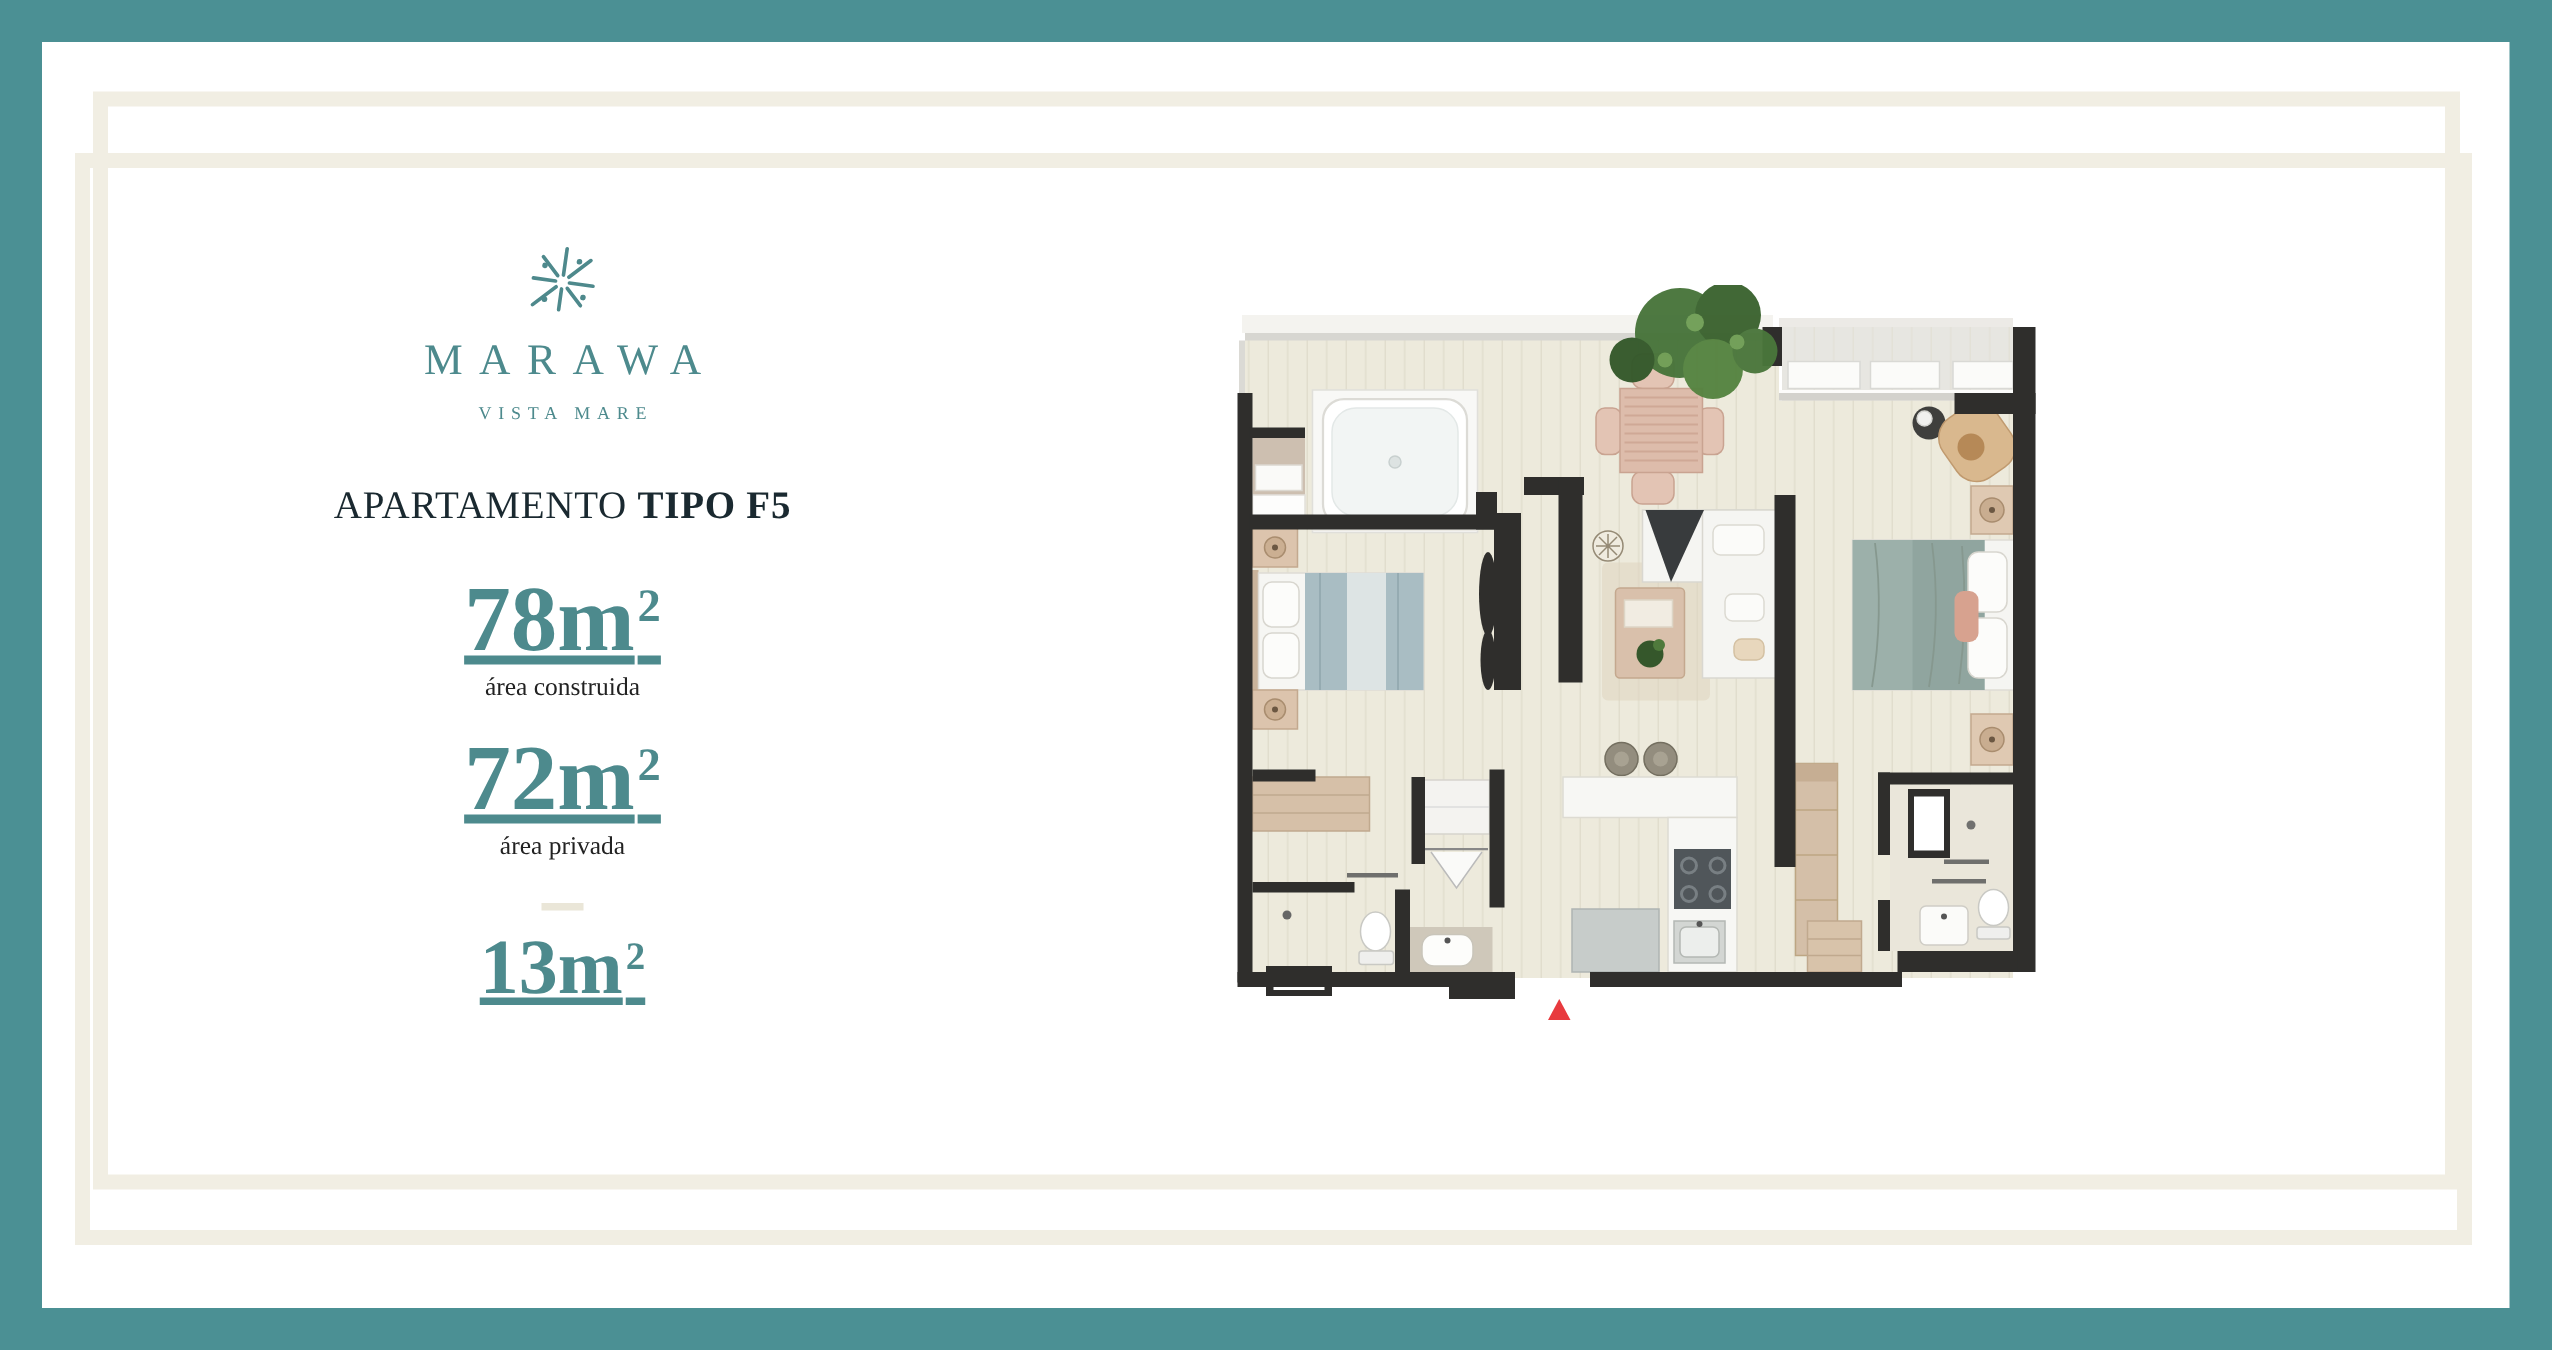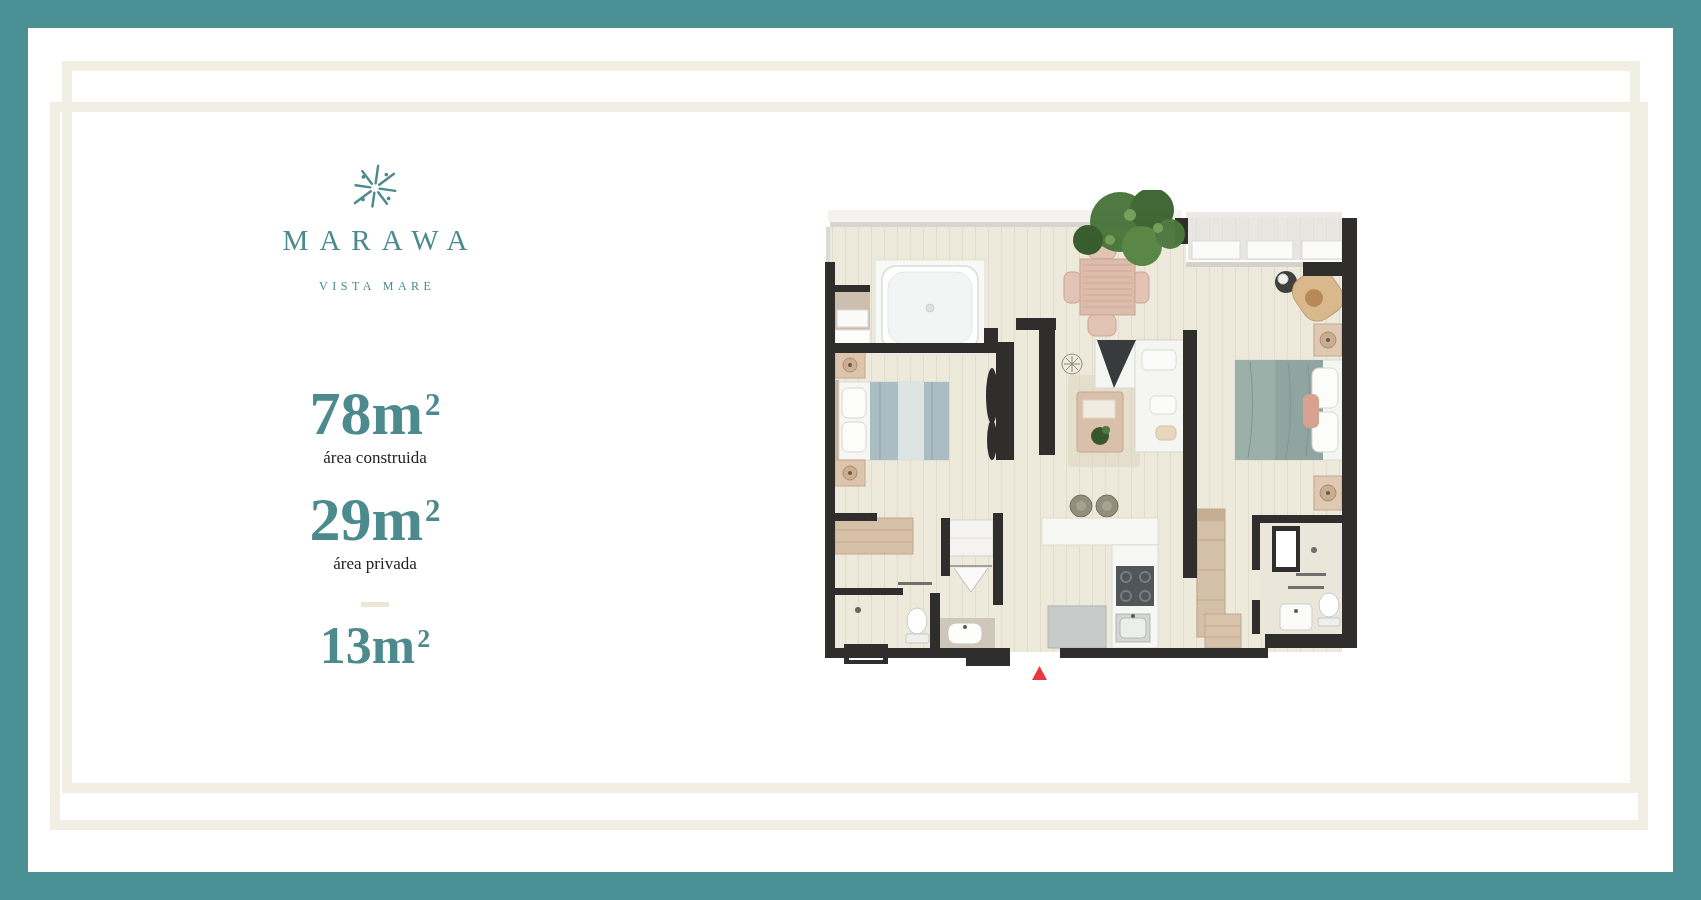--- a/index.html
+++ b/index.html
@@ -18,27 +18,27 @@
   .deco-frame{position:absolute;border:10px solid var(--frame);box-sizing:border-box;}
   .frame-a{left:62px;top:61px;width:1578px;height:732px;}
   .frame-b{left:50px;top:102px;width:1598px;height:728px;}
 
   
   .panel{position:absolute;left:140px;top:160px;width:470px;height:580px;}
   .logo{position:absolute;left:0;top:0;width:470px;text-align:center;}
   .logo svg{display:block;margin:0 auto;}
   .brand-name{margin-top:8px;font-size:29px;letter-spacing:11px;margin-right:-11px;
               color:var(--teal-text);font-weight:400;}
-  .brand-tagline{margin-top:22px;font-size:12px;letter-spacing:4.5px;margin-right:-4.5px;
+  .brand-tagline{margin-top:11px;font-size:12px;letter-spacing:4.5px;margin-right:-4.5px;
                  color:var(--teal-text);}
   .apt-title{position:absolute;left:0;top:162px;width:470px;margin:0;text-align:center;
              font-size:26px;font-weight:400;color:var(--ink);letter-spacing:.5px;}
   .apt-title b{font-weight:700;}
   .area{position:absolute;left:0;width:470px;text-align:center;}
-  .num{font-size:62px;font-weight:700;color:var(--teal-text);line-height:1;}
+  .num{font-size:62px;font-weight:700;color:var(--teal-text);line-height:1;text-decoration:underline;}
   .num .sup{font-size:.5em;vertical-align:.6em;margin-left:2px;}
   .lbl{font-size:17px;color:var(--label-ink);margin-top:4px;}
   .lbl.teal{color:var(--teal-text);font-weight:700;}
   .a1{top:222px;} .a2{top:328px;} .a3{top:460px;}
   .a3 .num{font-size:52px;}
   .divider{position:absolute;left:221px;top:442px;width:28px;height:5px;background:#EAE6D8;}
 
   
   .plan{position:absolute;left:820px;top:190px;width:545px;height:505px;}
 </style>
@@ -67,27 +67,28 @@
           <circle cx="10" cy="-16" r="2"></circle>
           <circle cx="16" cy="9" r="2"></circle>
           <circle cx="-11" cy="14" r="2"></circle>
           <circle cx="-14" cy="-10" r="2"></circle>
         </g>
       </svg>
       <div class="brand-name">MARAWA</div>
       <div class="brand-tagline">VISTA MARE</div>
     </div>
 
+    <h1 class="apt-title"><span>APARTAMENTO</span> <b>TIPO F5</b></h1>
 
     <div class="area a1">
       <div class="num"><span>78m</span><span class="sup">2</span></div>
       <div class="lbl">área construida</div>
     </div>
     <div class="area a2">
-      <div class="num"><span>29m</span><span class="sup">2</span></div>
+      <div class="num"><span>72m</span><span class="sup">2</span></div>
       <div class="lbl">área privada</div>
     </div>
     <div class="divider"></div>
     <div class="area a3">
       <div class="num"><span>13m</span><span class="sup">2</span></div>
     </div>
   </div>
 
   <svg class="plan" viewBox="0 -10 545 505">
     <defs>

